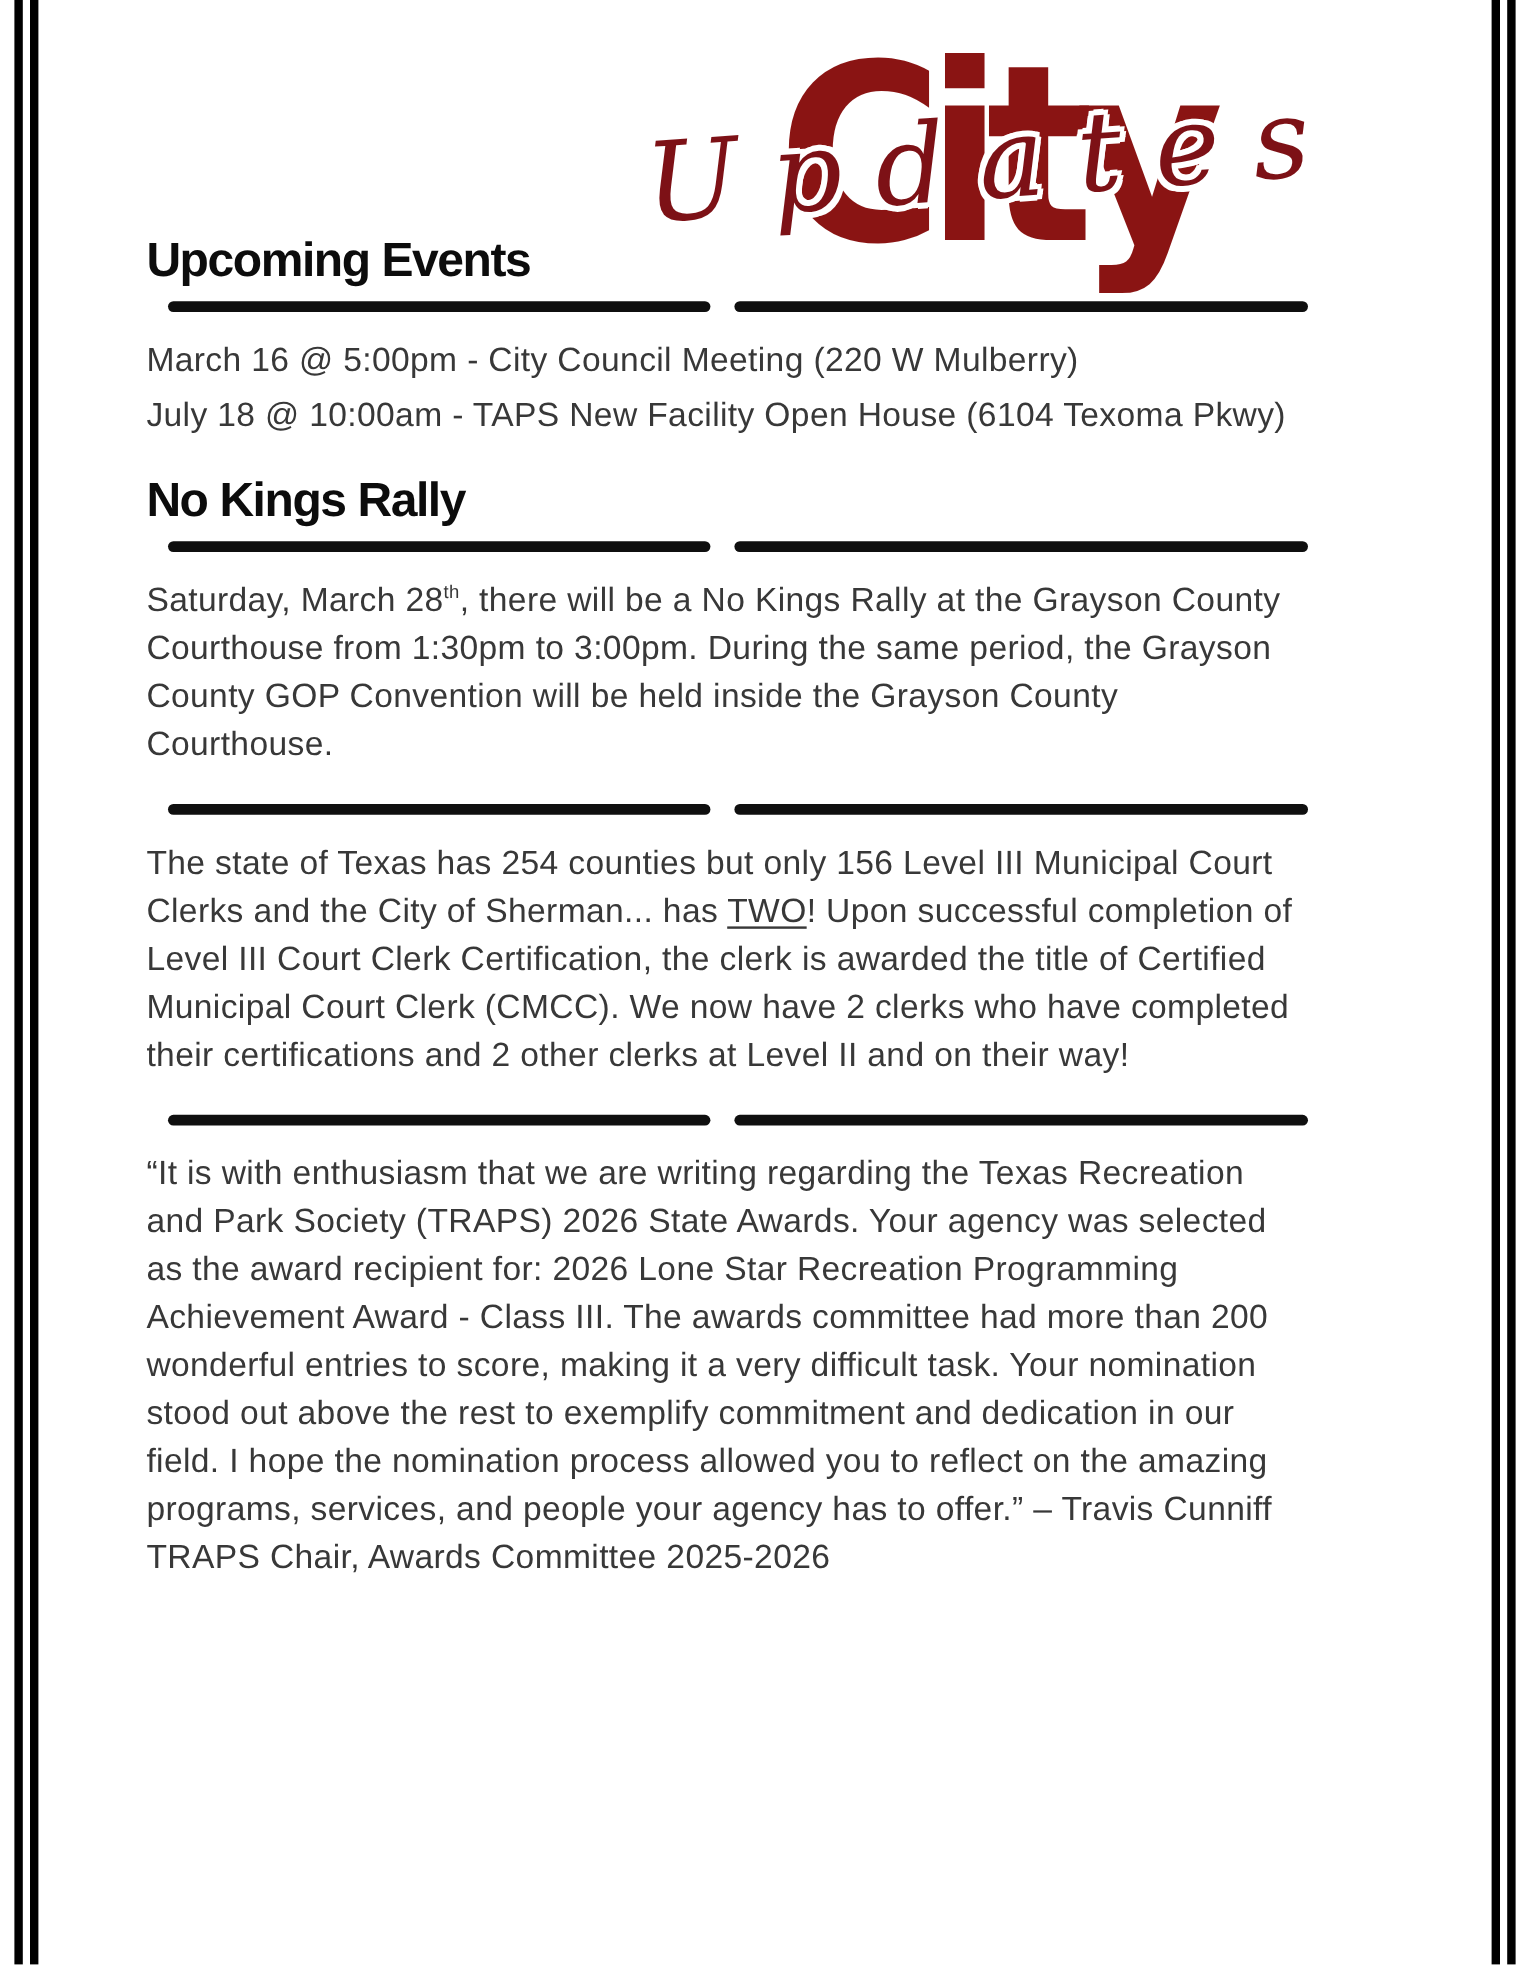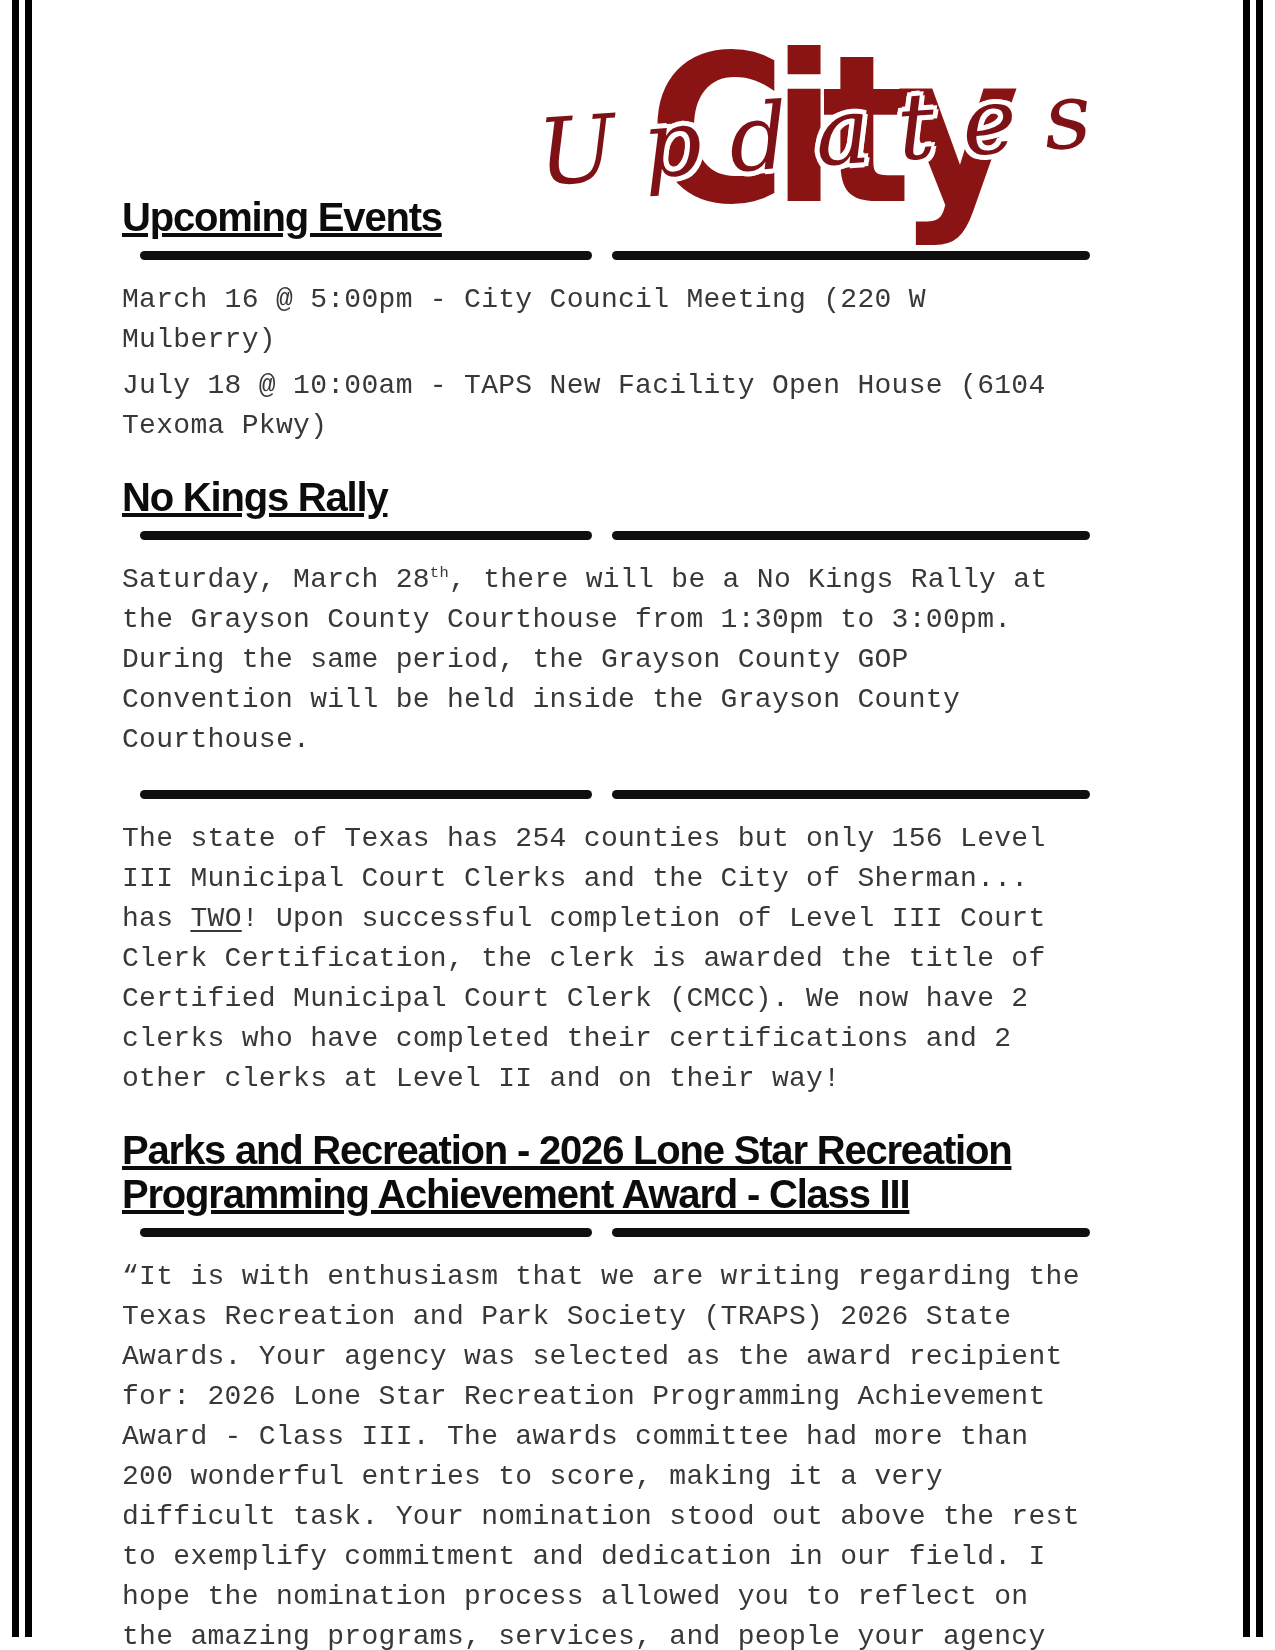--- a/index.html
+++ b/index.html
@@ -82,21 +82,20 @@
 
   h2 {
     margin: 0 0 12px 0;
     font-family: "Liberation Sans", sans-serif;
     font-weight: bold;
     font-size: 40px;
     line-height: 1.08;
     letter-spacing: -1.2px;
     color: #0c0c0c;
     max-width: 990px;
-    text-decoration: underline;
   }
   .rule {
     display: flex;
     align-items: center;
     gap: 20px;
     margin: 0 0 20px 18px;
   }
   .rule .seg {
     height: 9px;
     background: #0f0f0f;
@@ -105,21 +104,20 @@
   .rule .seg.left  { width: 452px; }
   .rule .seg.right { flex: 1; }
 
   p, .evline {
     margin: 0 0 6px 0;
     font-size: 28px;
     line-height: 40px;
     letter-spacing: 0.3px;
     color: #383838;
     max-width: 962px;
-    font-family: Liberation Mono, monospace;
   }
   p { margin-bottom: 0; }
   sup {
     font-size: 0.55em;
     vertical-align: super;
     line-height: 0;
   }
   .u {
     text-decoration: underline;
     text-decoration-thickness: 2px;
@@ -165,21 +163,20 @@
 
     <section>
       <div class="rule">
         <span class="seg left"></span>
         <span class="seg right"></span>
       </div>
       <p><span>The state of Texas has 254 counties but only 156 Level III Municipal Court Clerks and the City of Sherman... has </span><span class="u">TWO</span><span>! Upon successful completion of Level III Court Clerk Certification, the clerk is awarded the title of Certified Municipal Court Clerk (CMCC). We now have 2 clerks who have completed their certifications and 2 other clerks at Level II and on their way!</span></p>
     </section>
 
     <section>
-      <h2>Parks and Recreation - 2026 Lone Star Recreation Programming Achievement Award - Class III</h2>
       <div class="rule">
         <span class="seg left"></span>
         <span class="seg right"></span>
       </div>
       <p>“It is with enthusiasm that we are writing regarding the Texas Recreation and Park Society (TRAPS) 2026 State Awards. Your agency was selected as the award recipient for: 2026 Lone Star Recreation Programming Achievement Award - Class III. The awards committee had more than 200 wonderful entries to score, making it a very difficult task. Your nomination stood out above the rest to exemplify commitment and dedication in our field. I hope the nomination process allowed you to reflect on the amazing programs, services, and people your agency has to offer.” – Travis Cunniff TRAPS Chair, Awards Committee 2025-2026</p>
     </section>
 
   </main>
 </div>
 

